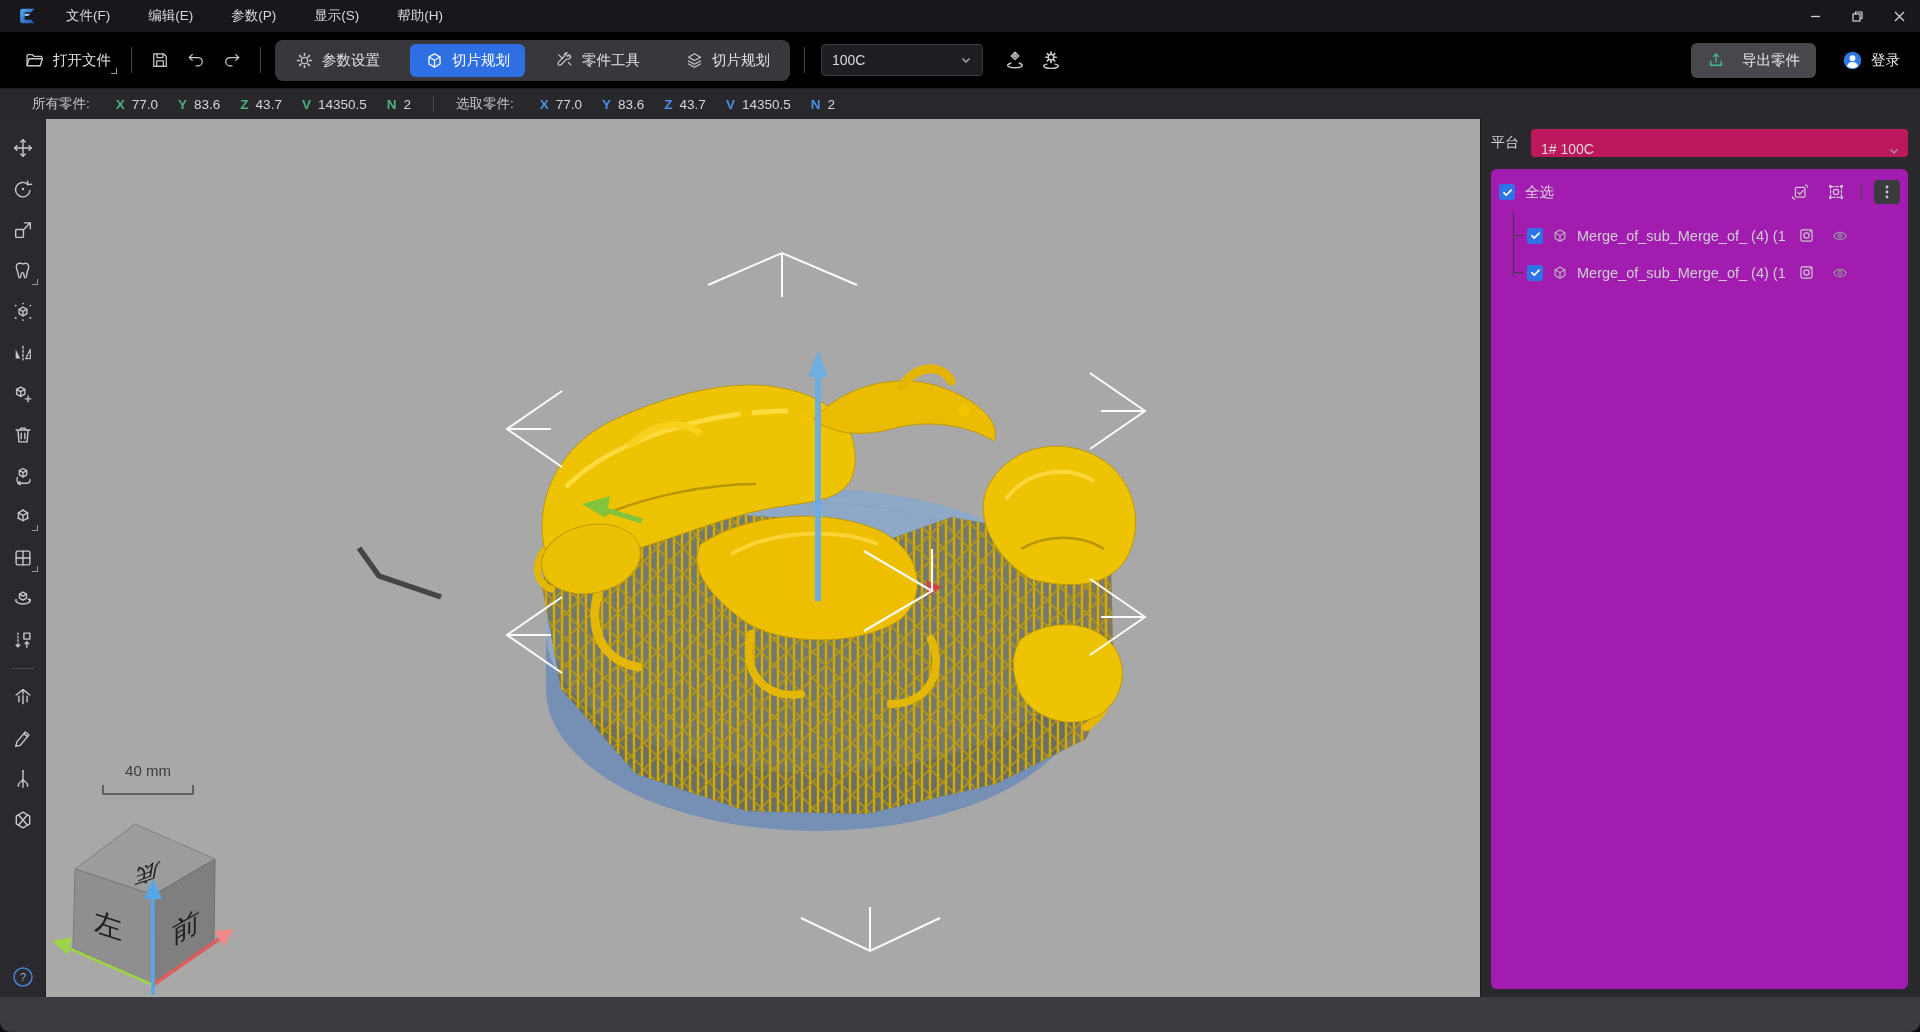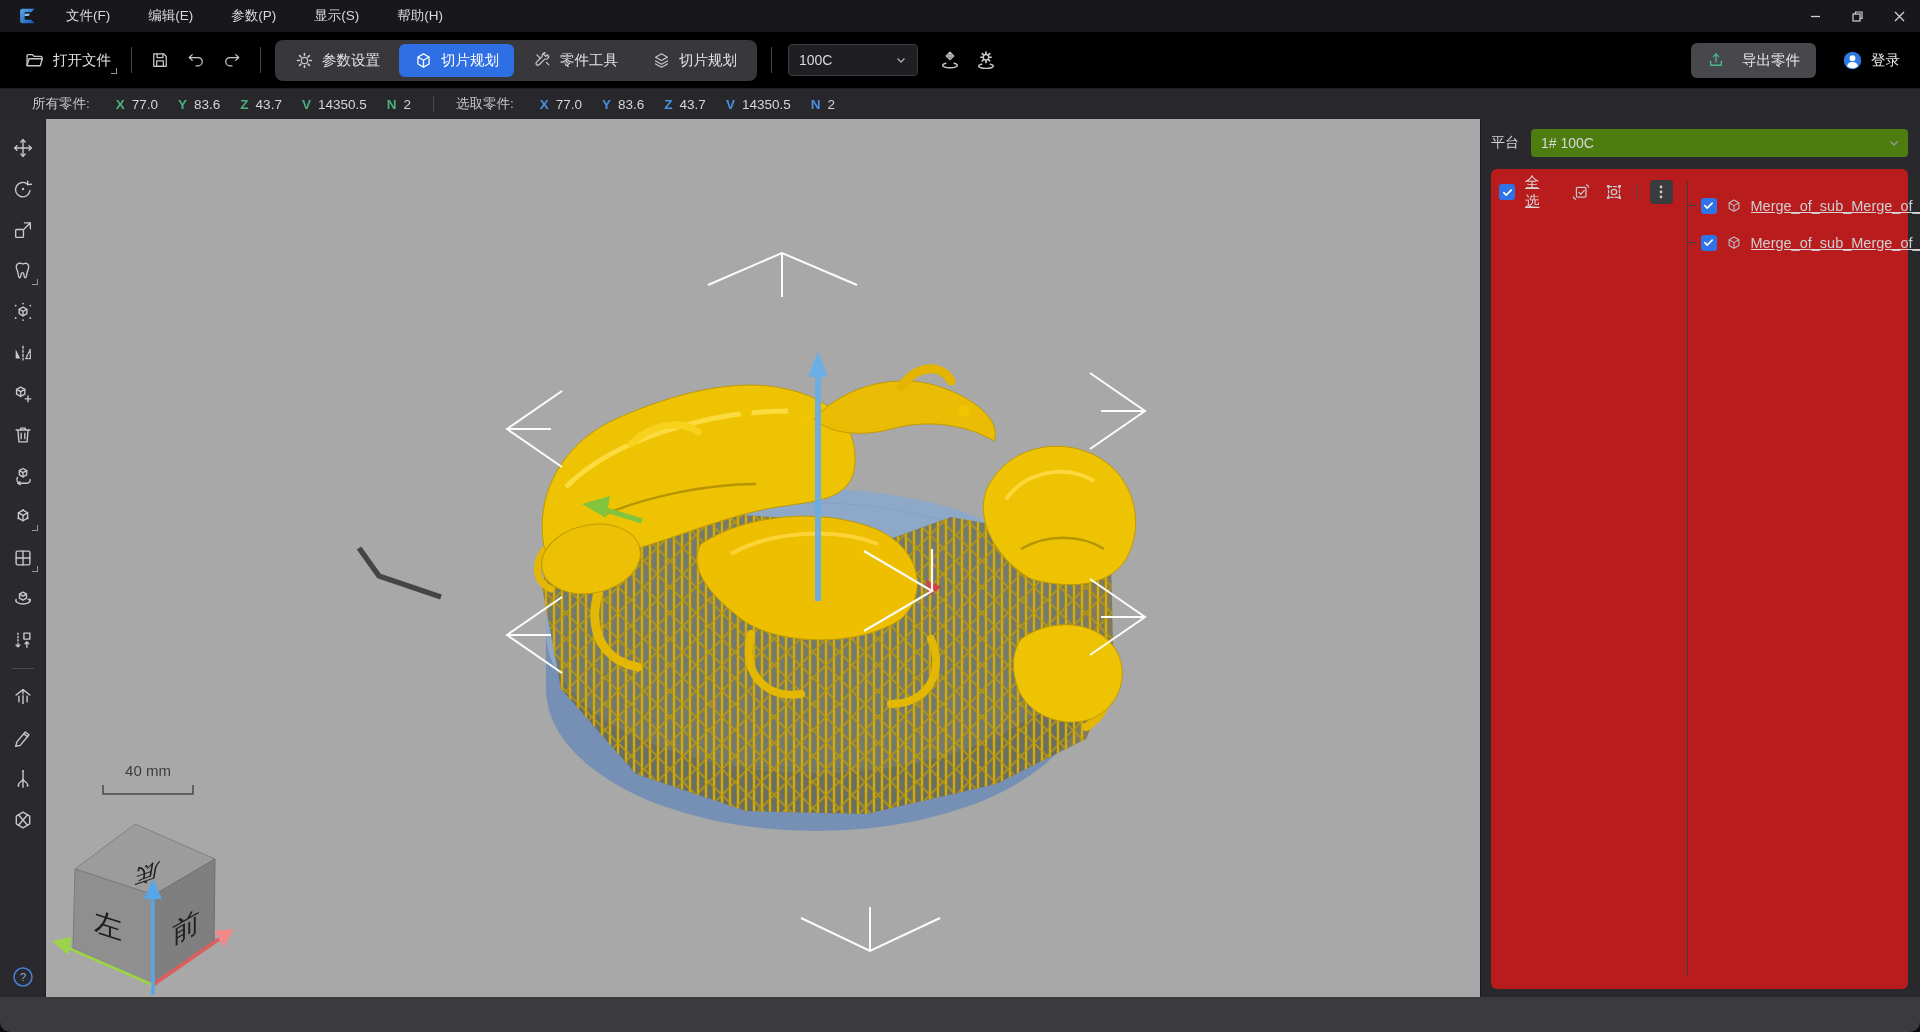--- a/index.html
+++ b/index.html
@@ -13,24 +13,24 @@
   .menus { display:flex; align-items:center; margin-left:26px; gap:38px; font-size:13.5px; color:#d9d9db; }
   .menus span { cursor:default;text-align:center; }
   .win-controls { margin-left:auto; display:flex; height:32px; }
   .win-btn { width:42px; height:32px; display:flex; align-items:center; justify-content:center; color:#d2d2d4; }
 
   
   .toolbar { height:56px; background:#000000; display:flex; align-items:center; padding:0 14px; flex:0 0 56px; }
   .tbtn { display:flex; align-items:center; gap:8px; color:#e2e2e4; background:transparent; border:0; font-size:14.5px; font-family:inherit; padding:8px 10px; border-radius:6px; position:relative; }
   .ibtn { width:36px; height:36px; display:flex; align-items:center; justify-content:center; background:transparent; border:0; border-radius:6px; position:relative; }
   .sep { width:1px; height:26px; background:#45454a; margin:0 10px; }
-  .mode-group { display:flex; align-items:center; background:#38383c; border-radius:8px; padding:4px 5px; gap:4px; margin:0 4px; }
+  .mode-group { display:flex; align-items:center; background:#38383c; border-radius:8px; padding:4px 5px; gap:15px; margin:0 4px; }
   .mode { display:flex; align-items:center; gap:8px; padding:7px 15px; border:0; border-radius:6px; background:transparent; color:#e3e3e5; font-size:14.5px; font-family:inherit; }
   .mode.active { background:#2e6fe4; color:#fff; }
-  .tb-select { display:flex; align-items:center; justify-content:space-between; width:130px; height:32px; background:#1f1f23; border:1px solid #3c3c41; border-radius:4px; padding:0 10px; color:#d8d8da; margin:0 14px 0 6px; font-size:14px; }
+  .tb-select { display:flex; align-items:center; justify-content:space-between; width:162px; height:32px; background:#1f1f23; border:1px solid #3c3c41; border-radius:4px; padding:0 10px; color:#d8d8da; margin:0 14px 0 6px; font-size:14px; }
   .spacer { flex:1; }
   .export-btn { display:flex; align-items:center; gap:17px; background:#47474c; border:0; border-radius:6px; color:#e9e9eb; padding:8px 16px; font-size:14.5px; font-family:inherit; margin-right:26px; }
   .login-btn { display:flex; align-items:center; gap:8px; background:transparent; border:0; color:#e9e9eb; font-size:14.5px; font-family:inherit; margin-right:6px; }
   .has-sub::after { content:""; position:absolute; right:4px; bottom:5px; width:5px; height:5px; border-right:1.6px solid #97979b; border-bottom:1.6px solid #97979b; }
 
   
   .statusbar { height:31px; background:#28282c; border-top:1px solid #202024; display:flex; align-items:center; padding-left:32px; font-size:13.5px; flex:0 0 31px; }
   .statusbar .lbl { color:#c6c6ca; margin-right:6px; }
   .statusbar .k { margin:0 7px 0 20px; font-weight:bold; }
   .statusbar .k.g { color:#4caf7d; }
@@ -48,22 +48,22 @@
   .help-btn { position:absolute; bottom:8px; left:11px; width:24px; height:24px; border:0; background:transparent; }
 
   
   .viewport { flex:1; position:relative; background:#a8a8a8; min-width:0; }
   .viewport svg.scene { position:absolute; inset:0; width:100%; height:100%; display:block; }
 
   
   .rpanel { width:440px; background:#29292d; border-left:1px solid #1b1b1f; display:flex; flex-direction:column; padding:10px 12px 8px 10px; }
   .platform-row { display:flex; align-items:center; gap:12px; margin-bottom:12px; }
   .platform-row .plabel { color:#d2d2d6; font-size:14px; white-space:nowrap; }
-  .pselect { flex:1; height:28px; background:#4d7c0f; border-radius:4px; display:flex; align-items:center; justify-content:space-between; padding:0 8px 0 10px; color:#d8d8da; font-size:14px; }
-  .pbody { flex:1; background:#b91c1c; border-radius:6px; padding:8px 8px 0 8px; display:flex; flex-direction:row; min-height:0;text-decoration:underline; }
+  .pselect { flex:1; height:28px; background:#be185d; border-radius:4px; display:flex; align-items:flex-end; justify-content:space-between; padding:0 8px 0 10px; color:#d8d8da; font-size:14px; }
+  .pbody { flex:1; background:#a21caf; border-radius:6px; padding:8px 8px 0 8px; display:flex; flex-direction:column; min-height:0; }
   .selrow { display:flex; align-items:center; height:30px; gap:10px; }
   .sellabel { color:#dadade; font-size:14.5px; }
   .picon { width:26px; height:24px; display:flex; align-items:center; justify-content:center; border:0; background:transparent; border-radius:4px; }
   .kebab-btn { width:26px; height:24px; background:#3a3a3f; border-radius:4px; border:0; display:flex; align-items:center; justify-content:center; }
   .pvsep { width:1px; height:16px; background:#4a4a4f; margin:0 2px; }
   .plist { margin-top:10px; position:relative; }
   .plist::before { content:""; position:absolute; left:14px; top:-6px; bottom:14px; width:1px; background:#3c3c41; }
   .prow { display:flex; align-items:center; height:37px; gap:8px; padding-left:28px; position:relative; }
   .prow::before { content:""; position:absolute; left:14px; top:18px; width:10px; height:1px; background:#3c3c41; }
   .pname { flex:1; color:#cfcfd3; font-size:14.5px; white-space:nowrap; overflow:hidden; max-width:208px; }

